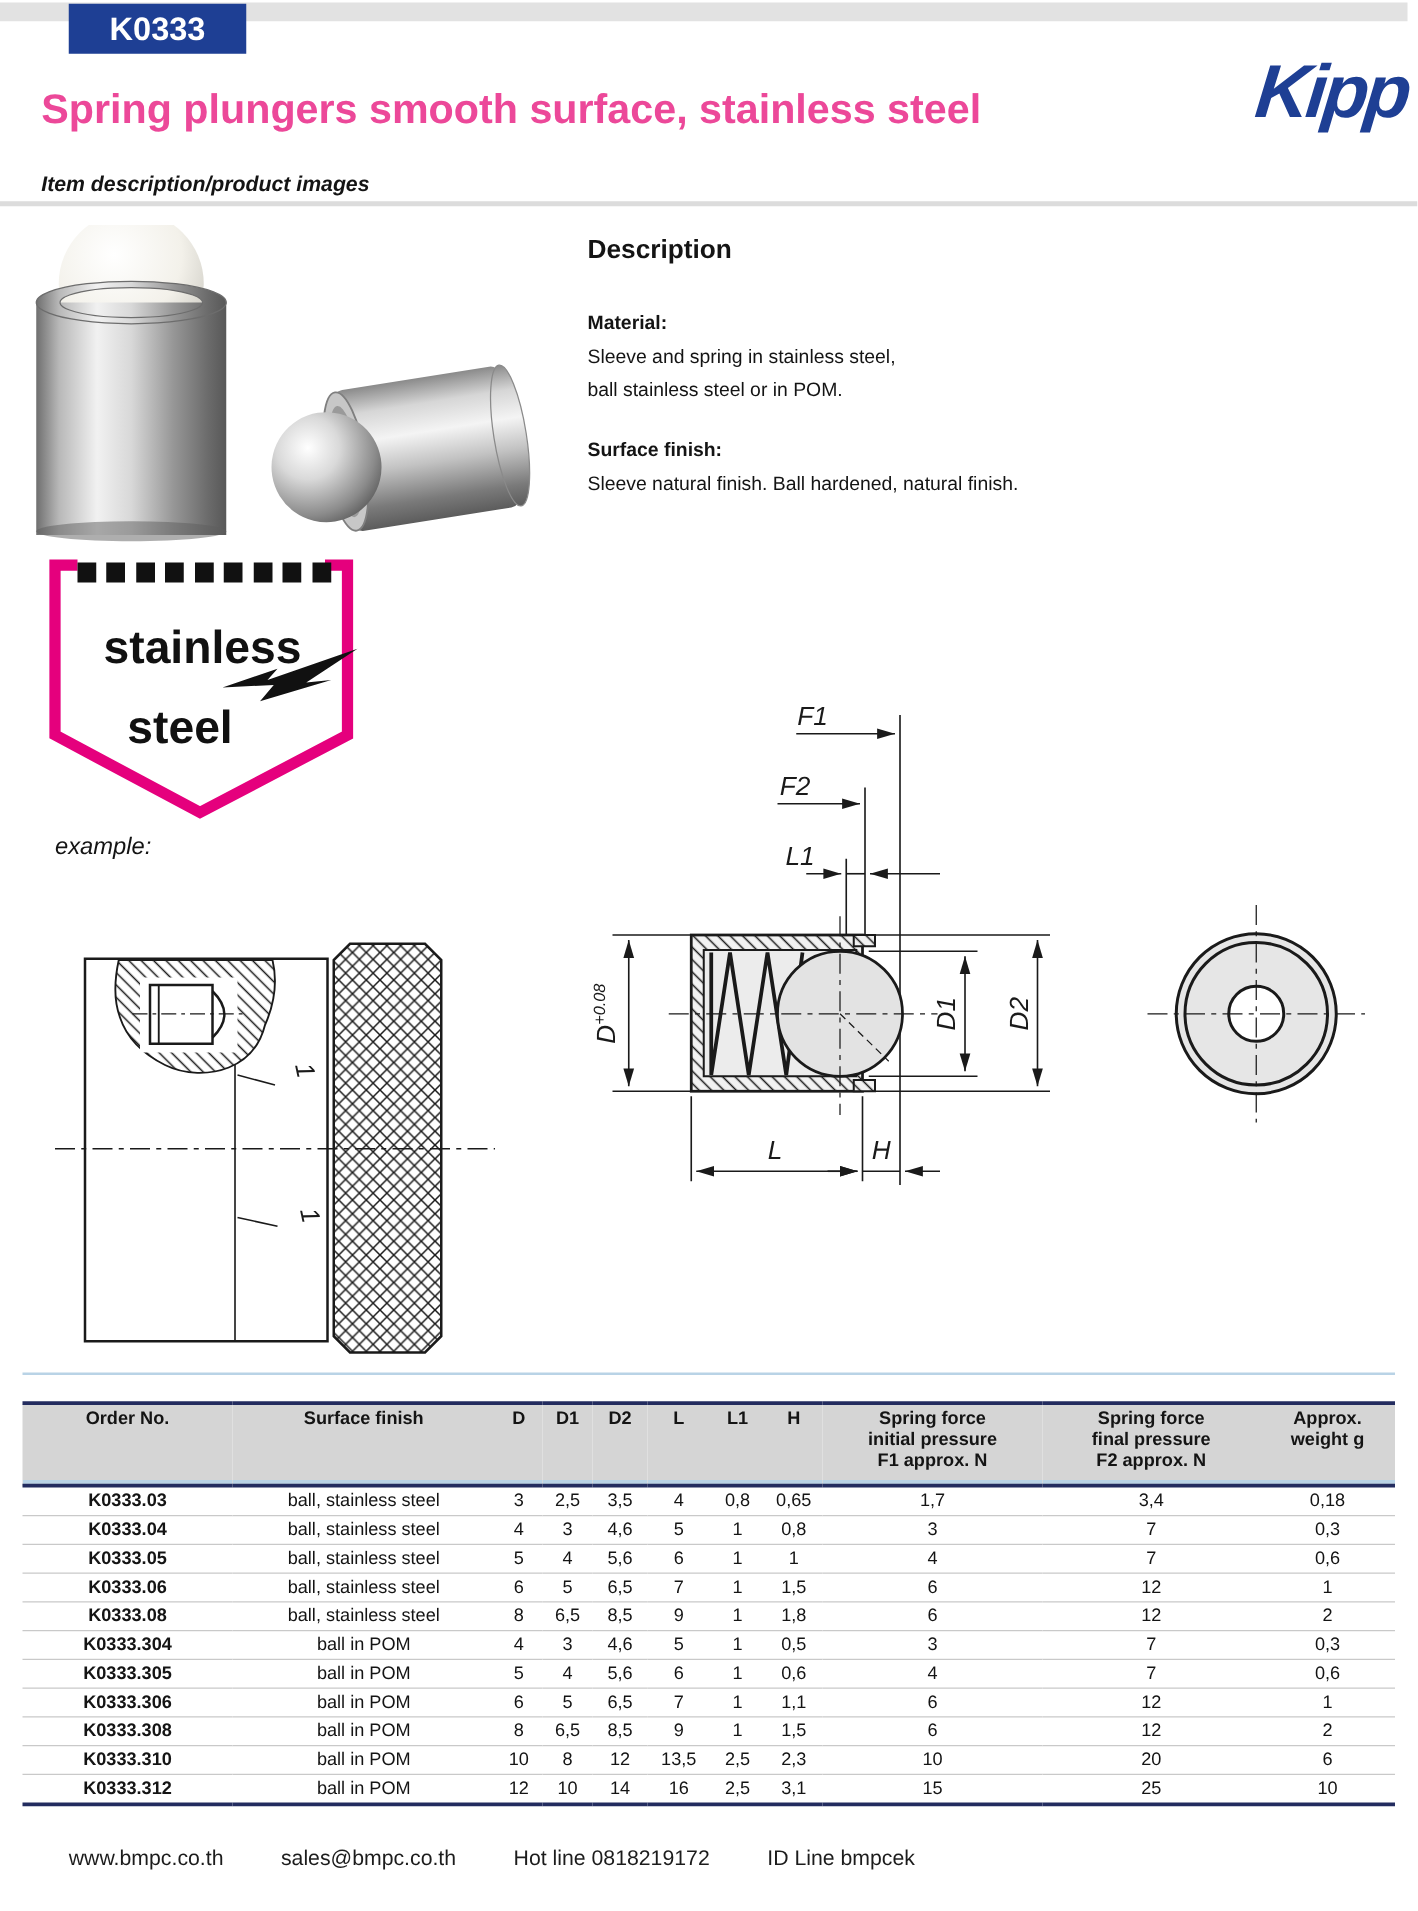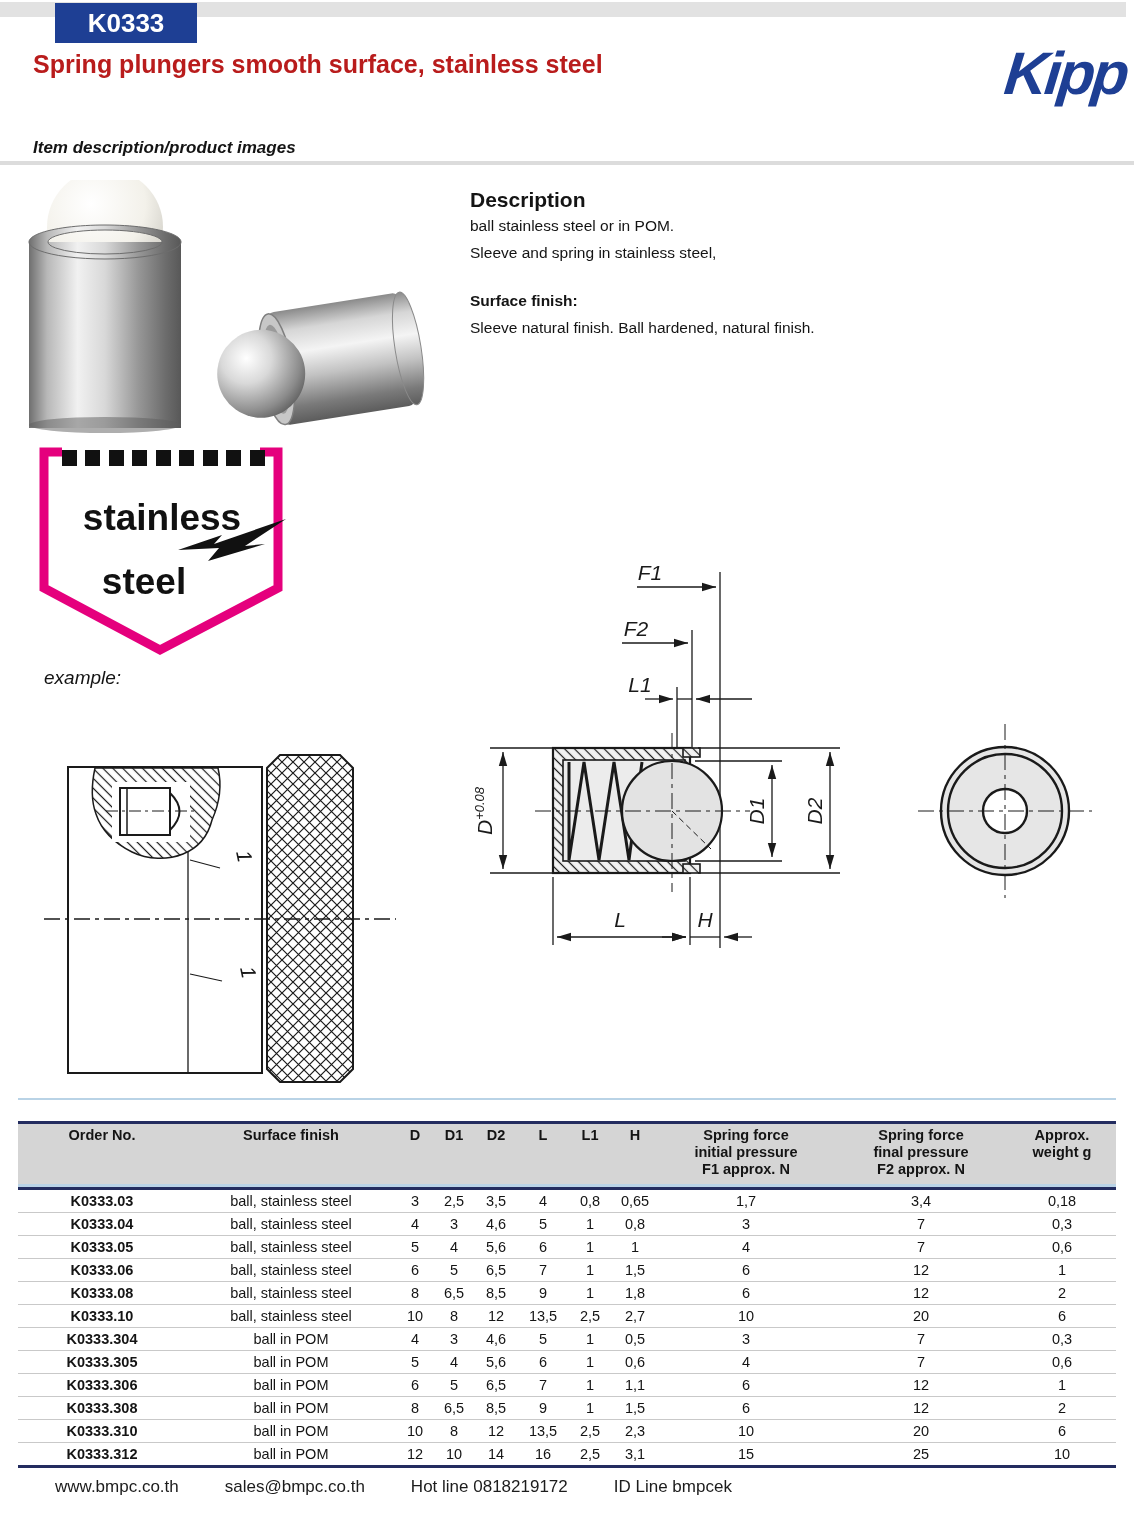--- a/index.html
+++ b/index.html
@@ -14,21 +14,21 @@
   body{
     position:relative;width:1134px;height:1529px;overflow:hidden;
     font-family:"Liberation Sans","DejaVu Sans",sans-serif;color:var(--ink);
   }
   .abs{position:absolute;}
   .top-strip{left:0;top:2px;width:1126px;height:15px;background:#e2e2e2;}
   .code-badge{
     left:55px;top:3px;width:142px;height:40px;background:var(--navy);
     color:#fff;font-weight:bold;font-size:26px;text-align:center;line-height:40px;
   }
-  .page-title{left:33px;top:50px;font-size:25px;font-weight:bold;color:#b91c1c;margin:0;}
+  .page-title{left:33px;top:68px;font-size:33px;font-weight:bold;color:#ec4899;margin:0;}
   .section-header{left:33px;top:138px;font-size:17px;font-weight:bold;margin:0;font-style:italic;}
   .section-divider{left:0;top:161px;width:1134px;height:4px;background:#dcdcdc;}
   .description{left:470px;top:188px;width:600px;}
   .description h2{font-size:21px;font-weight:bold;margin:0;}
   .description .lbl{font-size:15.5px;font-weight:bold;margin:0;}
   .description .lbl.mat{margin-top:33px;}
   .description .lbl.surf{margin-top:21px;}
   .description p{font-size:15.5px;line-height:27px;margin:0;}
   .example-label{left:44px;top:667px;font-size:19px;margin:0;font-weight:normal;font-style:italic;}
   .table-wrap{left:18px;top:1098px;width:1098px;border-top:2px solid var(--light-blue);}
@@ -108,22 +108,23 @@
     <rect x="22" y="-57" width="135" height="114" rx="8" fill="url(#steelH)"></rect>
     <ellipse cx="157" cy="0" rx="13" ry="57" fill="url(#steelH)" stroke="#8a8a8a" stroke-width="1"></ellipse>
     <ellipse cx="24" cy="0" rx="16" ry="56" fill="#c7c7c7" stroke="#7f7f7f" stroke-width="1.5"></ellipse>
     <ellipse cx="24" cy="0" rx="11" ry="45" fill="#9a9a9a"></ellipse>
     <circle cx="8" cy="2" r="44" fill="url(#steelBall)"></circle>
   </g>
 </svg>
 
 <div class="abs description">
   <h2>Description</h2>
+  <p class="lbl mat">Material:</p>
+  <p>Sleeve and spring in stainless steel,</p>
   <p>ball stainless steel or in POM.</p>
-  <p>Sleeve and spring in stainless steel,</p>
   <p class="lbl surf">Surface finish:</p>
   <p>Sleeve natural finish. Ball hardened, natural finish.</p>
 </div>
 
 <svg class="abs" style="left:32px;top:442px;" width="262" height="222" viewBox="0 0 262 222">
   <path d="M30,10 H12 V146 L128,208 L246,146 V10 H228" fill="#ffffff" stroke="#e5007d" stroke-width="9"></path>
   <g fill="#111111">
     <rect x="30" y="8" width="15" height="16"></rect>
       <rect x="53" y="8" width="15" height="16"></rect>
     <rect x="77" y="8" width="15" height="16"></rect>
@@ -340,33 +341,20 @@
         <td>6,5</td>
         <td>8,5</td>
         <td>9</td>
         <td>1</td>
         <td>1,8</td>
         <td>6</td>
         <td>12</td>
         <td>2</td>
       </tr>
 
-      <tr>
-        <td class="order">K0333.10</td>
-        <td>ball, stainless steel</td>
-        <td>10</td>
-        <td>8</td>
-        <td>12</td>
-        <td>13,5</td>
-        <td>2,5</td>
-        <td>2,7</td>
-        <td>10</td>
-        <td>20</td>
-        <td>6</td>
-      </tr>
 
 
       <tr>
         <td class="order">K0333.304</td>
         <td>ball in POM</td>
         <td>4</td>
         <td>3</td>
         <td>4,6</td>
         <td>5</td>
         <td>1</td>

